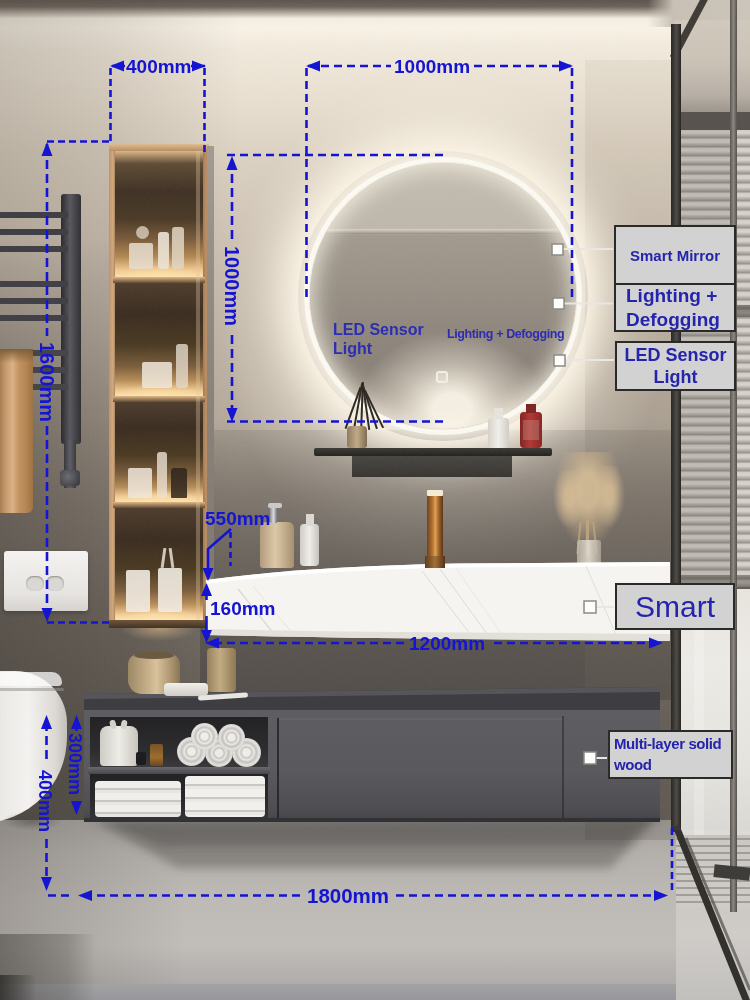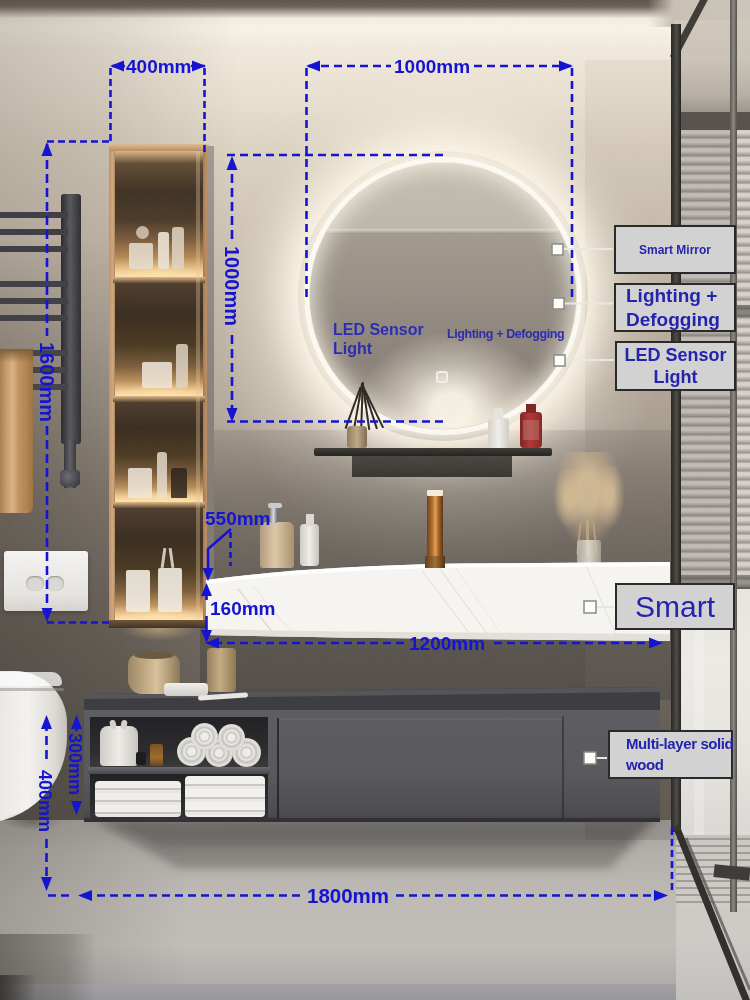--- a/index.html
+++ b/index.html
@@ -419,23 +419,23 @@
 
     <g fill="#fdfdfa" stroke="#8a8a88" stroke-width="1.5">
       <rect x="552" y="244" width="11" height="11"></rect>
       <rect x="553" y="298" width="11" height="11"></rect>
       <rect x="554" y="355" width="11" height="11"></rect>
       <rect x="584" y="601" width="12" height="12"></rect>
       <rect x="584" y="752" width="12" height="12"></rect>
     </g>
   </svg>
 
-  <div class="lbl" style="left:614px;top:225px;width:122px;height:49px;font-size:12px;">Smart Mirror</div>
+  <div class="lbl" style="left:614px;top:225px;width:122px;height:60px;font-size:15px;">Smart Mirror</div>
 
   <div class="lbl" style="left:614px;top:283px;width:122px;height:49px;font-size:19px;justify-content:flex-start;padding-left:10px;text-align:left;line-height:1.22;">Lighting +<br>Defogging</div>
 
   <div class="lbl" style="left:615px;top:341px;width:121px;height:50px;font-size:18px;line-height:1.25;">LED Sensor<br>Light</div>
 
   <div class="lbl" style="left:615px;top:583px;width:120px;height:47px;font-size:30px;font-weight:400;">Smart</div>
 
-  <div class="lbl" style="left:608px;top:730px;width:125px;height:49px;font-size:15px;justify-content:flex-start;padding-left:16px;text-align:left;line-height:1.35;letter-spacing:-0.4px;white-space:nowrap;">Multi-layer solid<br>wood</div>
+  <div class="lbl" style="left:608px;top:730px;width:125px;height:49px;font-size:15px;justify-content:flex-start;padding-left:4px;text-align:left;line-height:1.35;letter-spacing:-0.4px;white-space:nowrap;">Multi-layer solid<br>wood</div>
 
 </div>
 
 </body></html>

